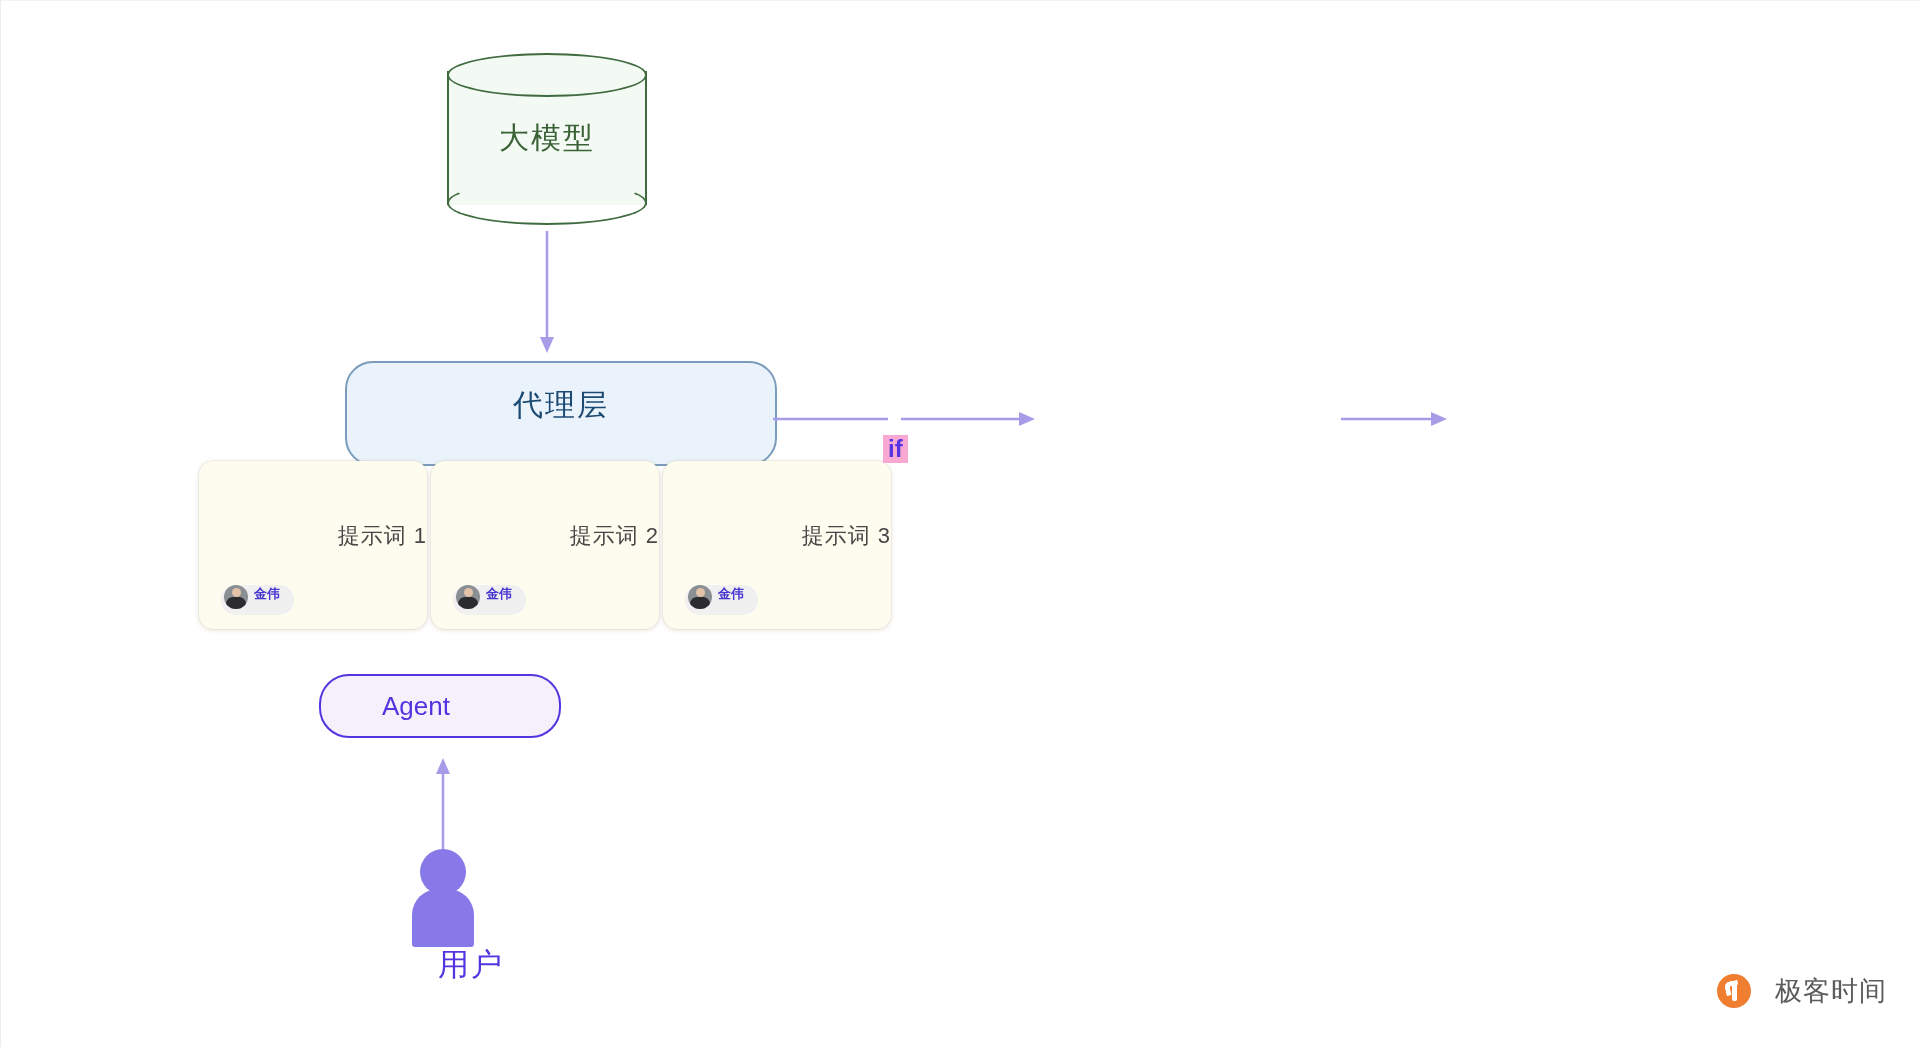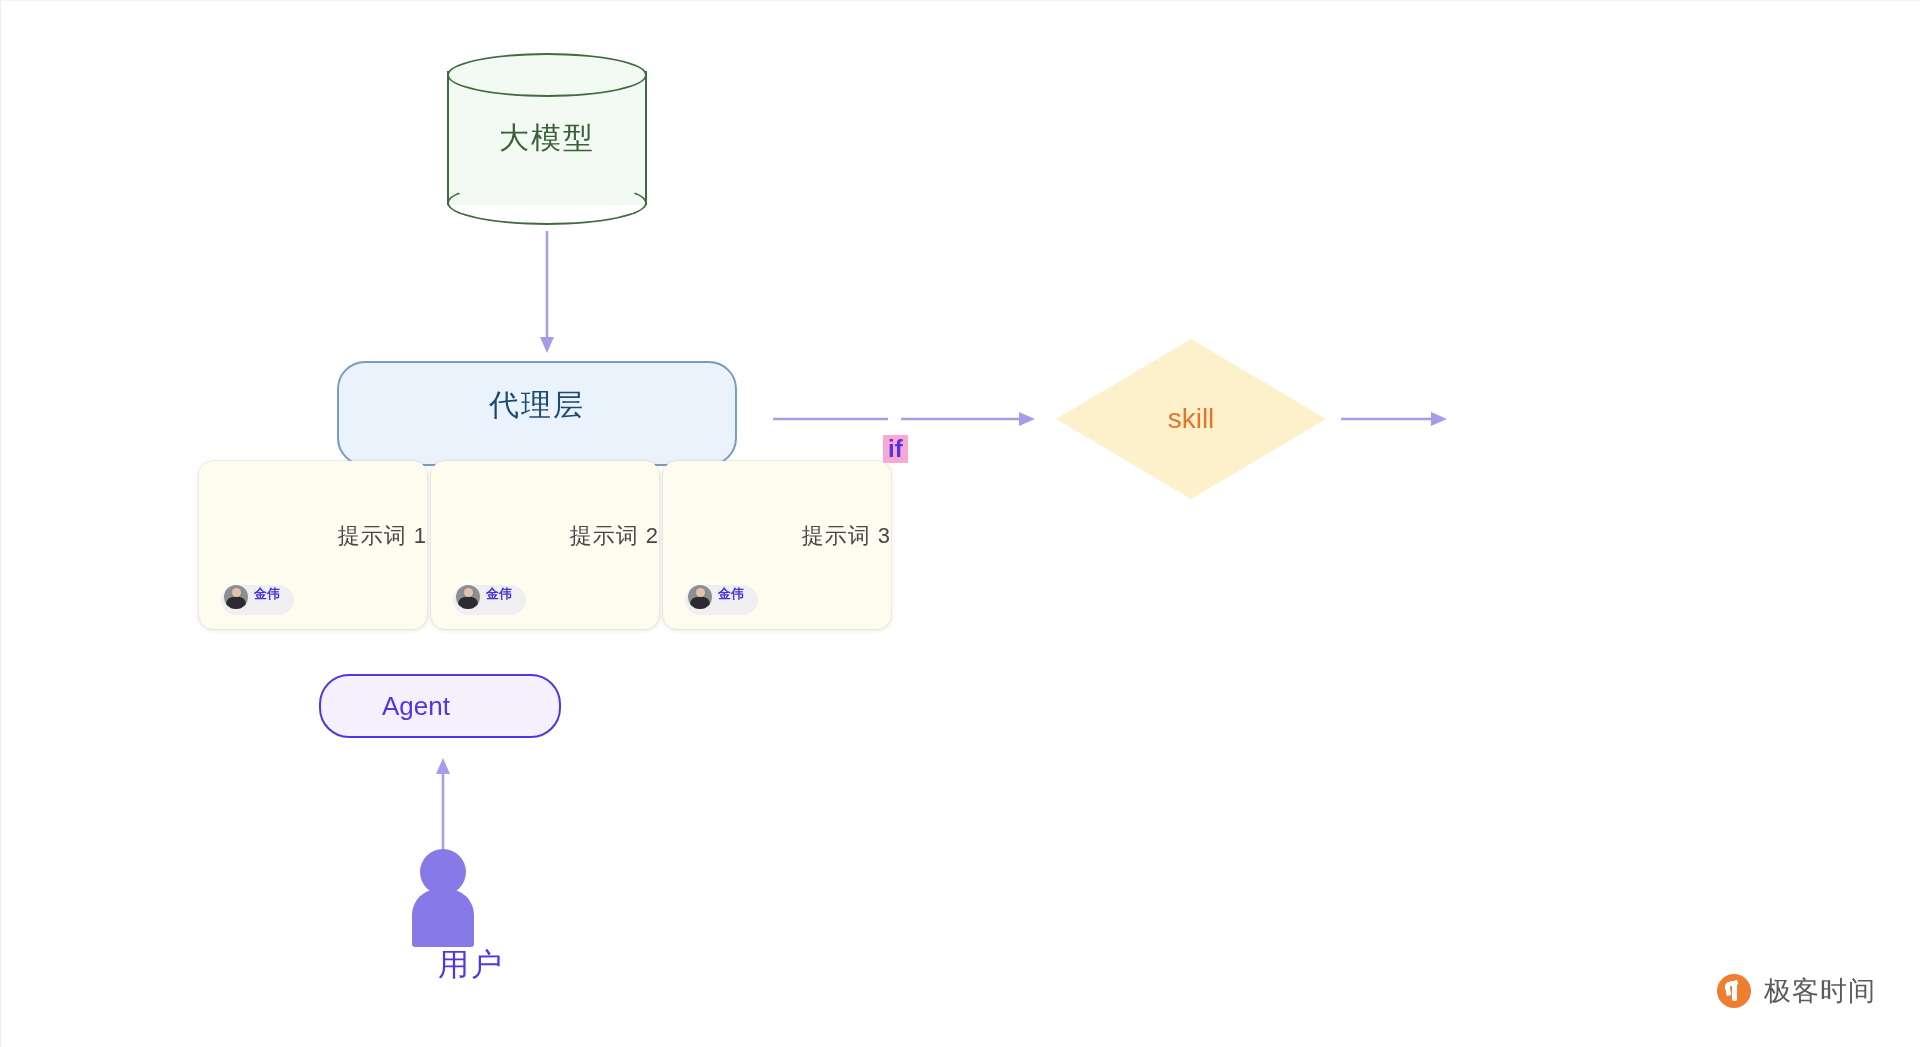--- a/index.html
+++ b/index.html
@@ -160,21 +160,21 @@
   
   .conn { position: absolute; overflow: visible; }
   .if-label {
     position: absolute;
     color: #5334e0; font-size: 24px; font-weight: bold;
     background: #f9a8d4; padding: 0 5px; margin-top: 30px;
   }
 
   
   .watermark {
-    position: absolute; display: flex; align-items: center; gap: 13px;
+    position: absolute; display: flex; align-items: center; gap: 24px;
   }
   .watermark .mark {
     width: 34px; height: 34px; border-radius: 50%;
     background: #ef7e31; position: relative;
   }
   .watermark .mark::after {
     content: ""; position: absolute;
     left: 50%; top: 7px; margin-left: -2.5px;
     width: 5px; height: 20px; background: #ffffff;
     border-radius: 2px;
@@ -200,21 +200,21 @@
     <polygon points="26,122 19,106 33,106" fill="#a89be8"></polygon>
   </svg>
 
   <div class="node cyl" style="left:446px; top:52px;text-align:center;">
     <div class="body"></div>
     <div class="top"></div>
     <div class="bottom"></div>
     <div class="label">大模型</div>
   </div>
 
-  <div class="node agent-layer" style="left:336px; top:360px; width:400px; height:105px;">
+  <div class="node agent-layer" style="left:344px; top:360px; width:432px; height:105px;">
     <div class="title">代理层</div>
   </div>
 
   <div class="node prompt-card" style="left:198px; top:460px; width:228px; height:168px;">
     <div class="ptitle">提示词 1</div>
     <div class="author-pill">
       <span class="avatar">
         <span class="head"></span>
           <span class="torso"></span>
       </span>
@@ -261,24 +261,20 @@
   </div>
   <div class="node user-label" style="left:381px; top:943px; width:122px;">用户</div>
 
   <svg class="conn" style="left:772px; top:400px; width:290px; height:40px;">
     <line x1="0" y1="18" x2="115" y2="18" stroke="#a89be8" stroke-width="2.5"></line>
     <line x1="128" y1="18" x2="248" y2="18" stroke="#a89be8" stroke-width="2.5"></line>
     <polygon points="262,18 246,11 246,25" fill="#a89be8"></polygon>
   </svg>
   <div class="if-label" style="left:882px; top:404px;">if</div>
 
-  <div class="node diamond-wrap" style="left:1055px; top:338px;">
-    <div class="shape"></div>
-    <div class="dlabel">skill</div>
-  </div>
 
   <svg class="conn" style="left:1340px; top:400px; width:120px; height:40px;">
     <line x1="0" y1="18" x2="93" y2="18" stroke="#a89be8" stroke-width="2.5"></line>
     <polygon points="106,18 90,11 90,25" fill="#a89be8"></polygon>
   </svg>
 
 
   <div class="watermark" style="left:1716px; top:972px;">
     <span class="mark"></span>
     <span class="wtext">极客时间</span>

